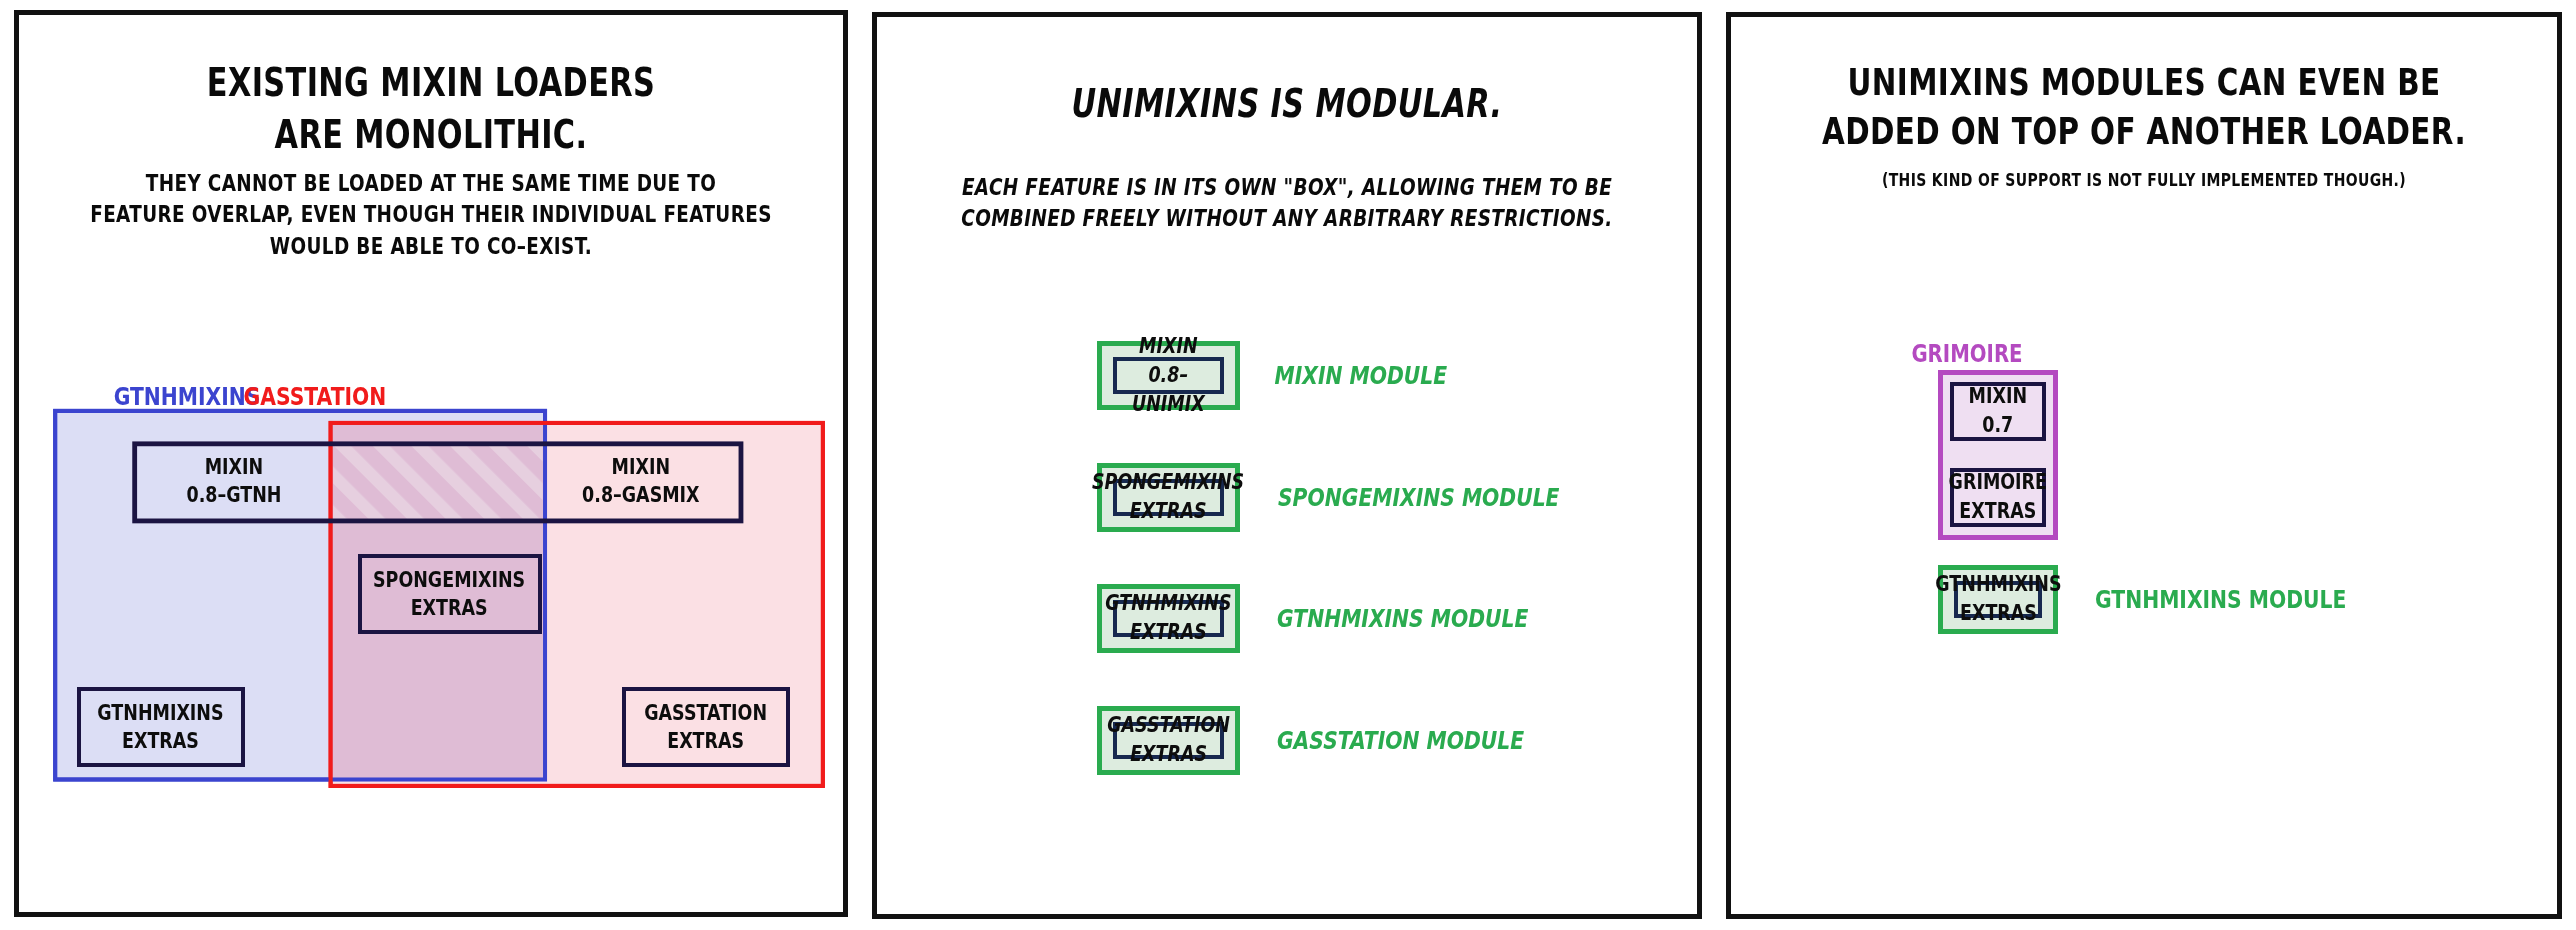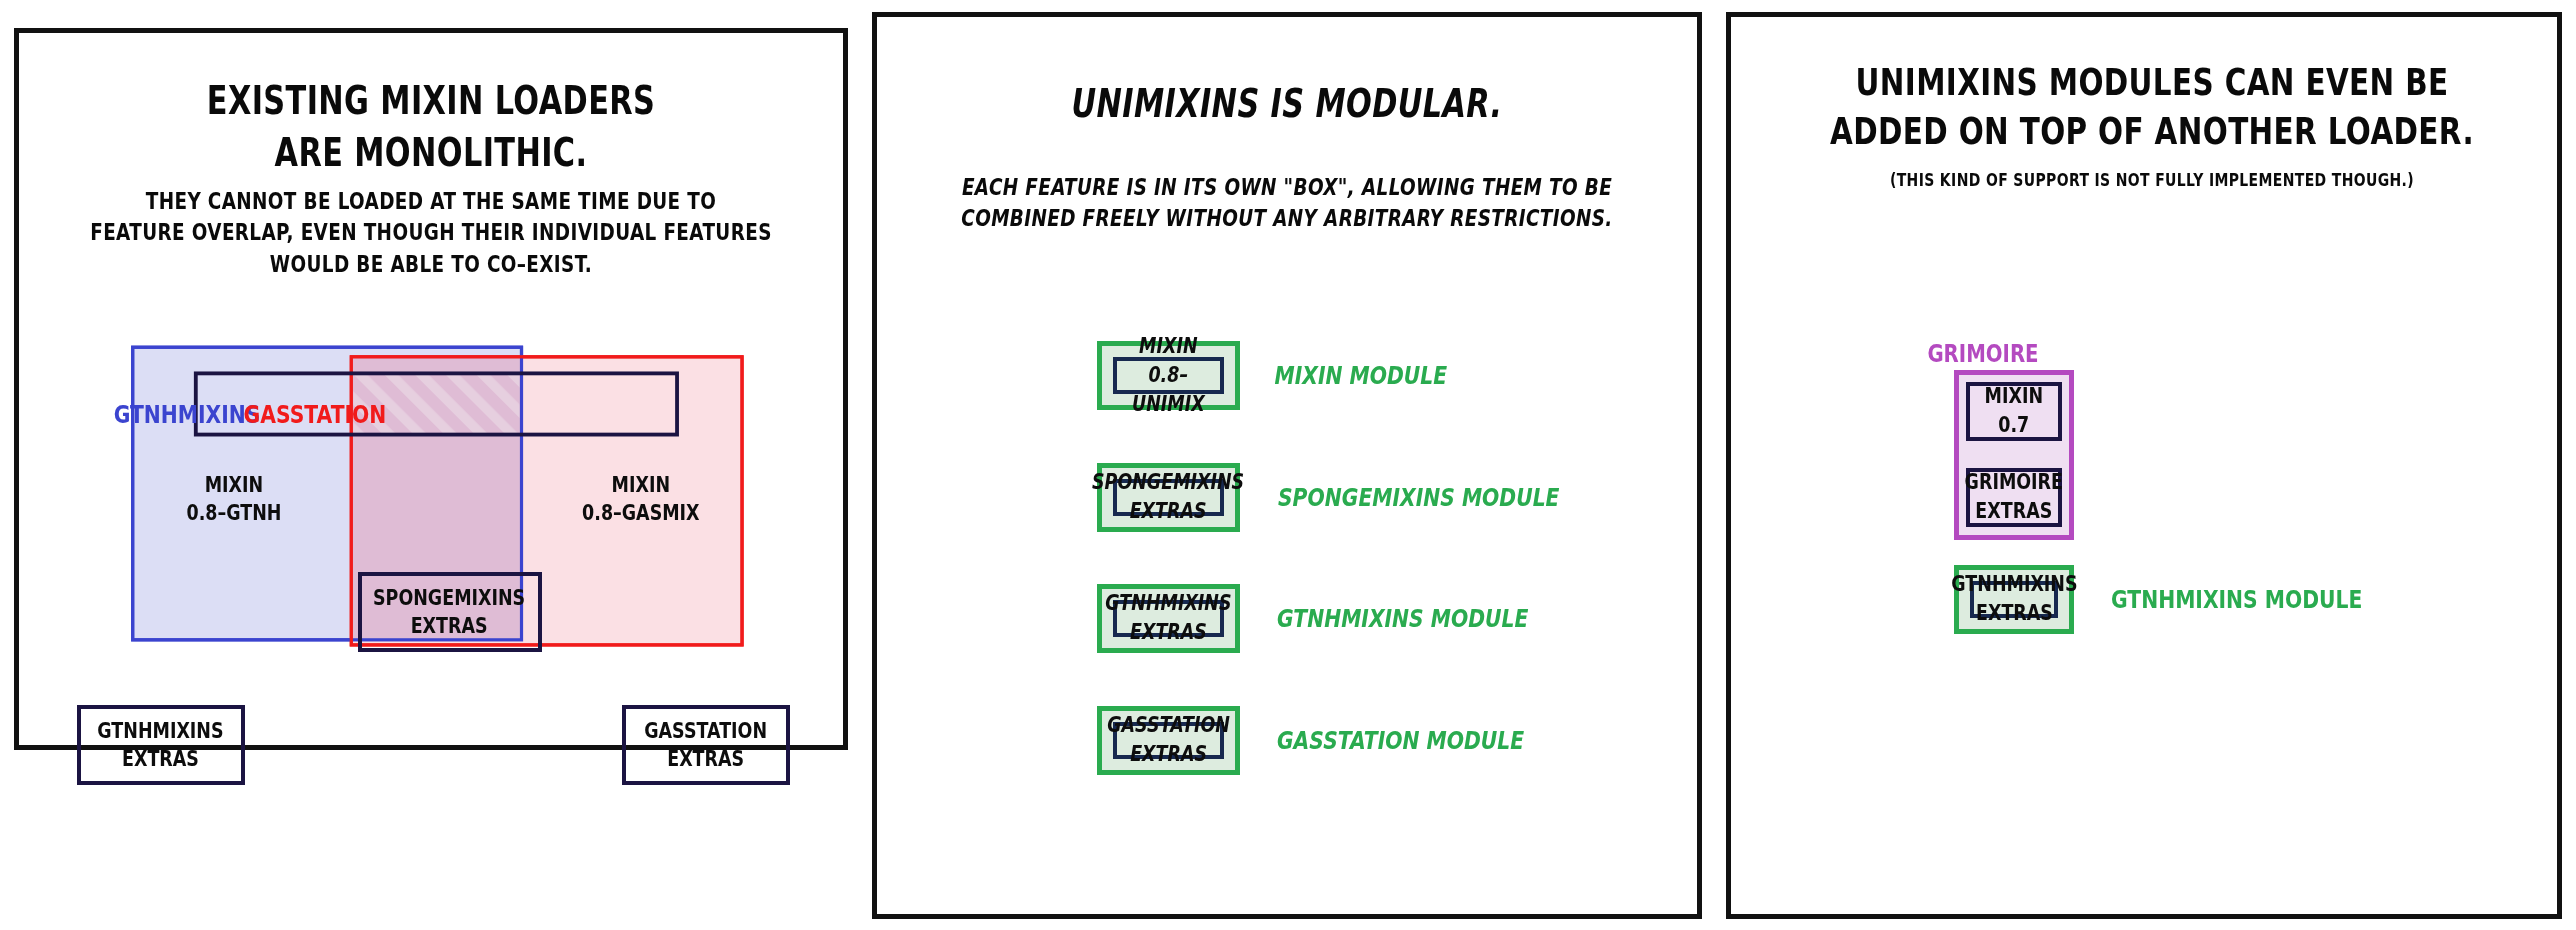--- a/index.html
+++ b/index.html
@@ -19,23 +19,23 @@
     width: 2576px;
     height: 931px;
     background: #ffffff;
   }
   .panel {
     position: absolute;
     background: #ffffff;
     border: 5.6px solid #111111;
     box-sizing: border-box;
   }
-  #panel-1 { left: 13.6px;   top: 28px; width: 834px; height: 722px; }
+  #panel-1 { left: 13.6px;   top: 10px; width: 834px; height: 907px; }
   #panel-2 { left: 872px; top: 12px; width: 830px; height: 907px; font-style: italic; }
-  #panel-3 { left: 1726px; top: 12px; width: 836px; height: 907px; padding-left: 16px; }
+  #panel-3 { left: 1726px; top: 12px; width: 836px; height: 907px; }
 
   .panel-inner {
     position: relative;
     width: 100%;
     height: 100%;
   }
 
   .hand {
     font-family: "DejaVu Sans", sans-serif;
     font-weight: 700;

